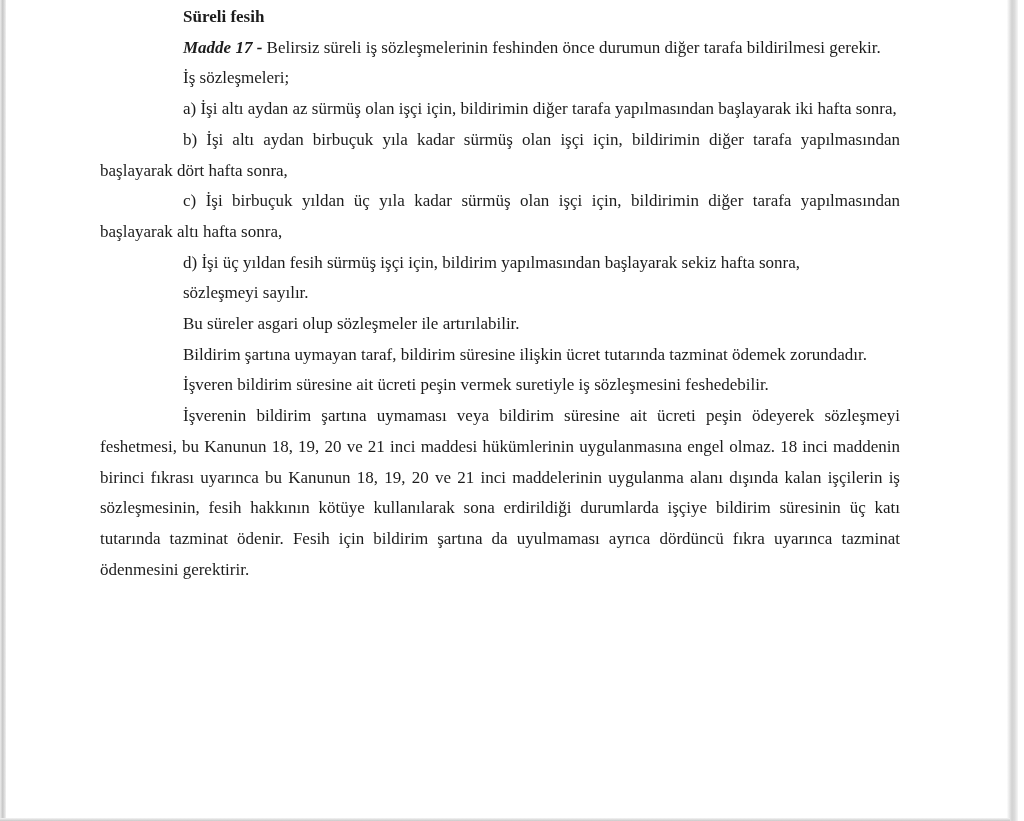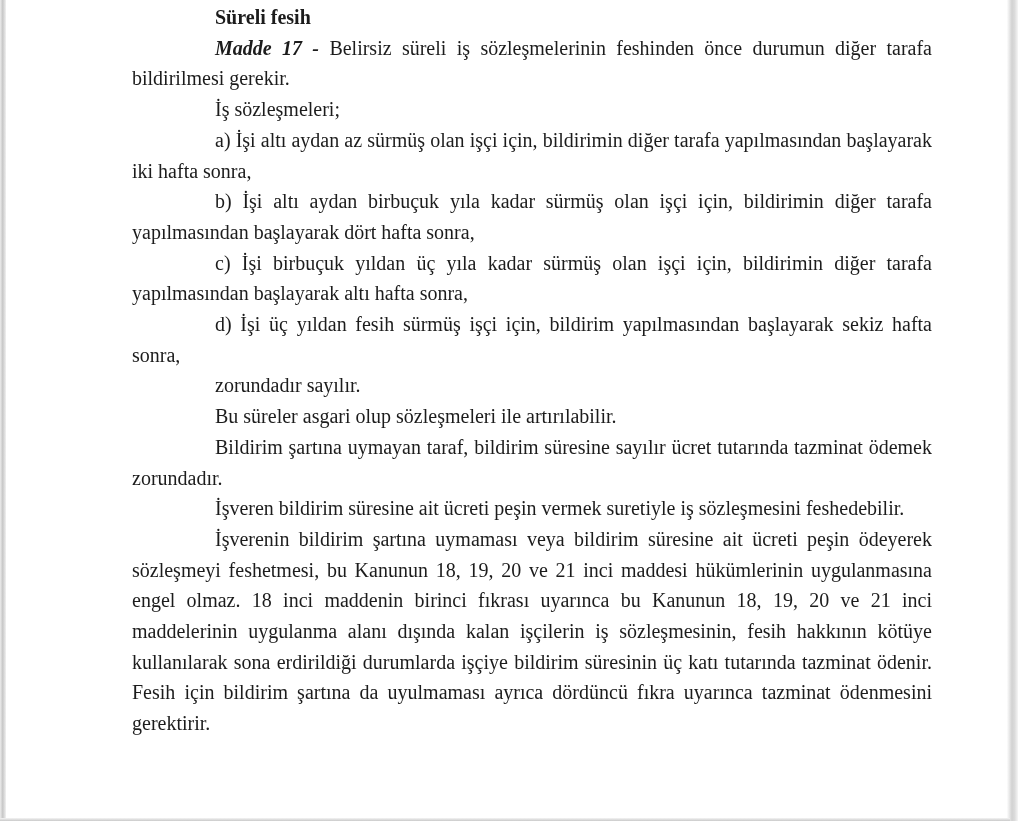--- a/index.html
+++ b/index.html
@@ -36,24 +36,23 @@
     height: 3px;
     background: linear-gradient(to bottom, #f4f4f4, #c9c9c9);
   }
   
   .doc {
     position: absolute;
     left: 100px;
     top: 2px;
     width: 800px;
     color: #1c1c1c;
-    font-size: 20px;
+    font-size: 17px;
     line-height: 30.7px;
     text-align: justify;
-    margin-left: 32px;
   }
   .doc p {
     margin: 0;
     padding: 0;
     text-indent: 83px;
   }
   .doc p.heading {
     text-align: left;
     font-weight: bold;
   }
@@ -74,18 +73,18 @@
     <span>Süreli fesih</span>
   </p>
   <p>
     <span class="bold">Madde 17 - </span><span>Belirsiz süreli iş sözleşmelerinin feshinden önce durumun diğer tarafa bildirilmesi gerekir.</span>
   </p>
   <p>İş sözleşmeleri;</p>
   <p>a) İşi altı aydan az sürmüş olan işçi için, bildirimin diğer tarafa yapılmasından başlayarak iki hafta sonra,</p>
   <p>b) İşi altı aydan birbuçuk yıla kadar sürmüş olan işçi için, bildirimin diğer tarafa yapılmasından başlayarak dört hafta sonra,</p>
   <p>c) İşi birbuçuk yıldan üç yıla kadar sürmüş olan işçi için, bildirimin diğer tarafa yapılmasından başlayarak altı hafta sonra,</p>
   <p>d) İşi üç yıldan fesih sürmüş işçi için, bildirim yapılmasından başlayarak sekiz hafta sonra,</p>
-  <p>zorundadır sayılır.</p>
-  <p>Bu süreler asgari olup sözleşmeleri ile artırılabilir.</p>
-  <p>Bildirim şartına uymayan taraf, bildirim süresine sayılır ücret tutarında tazminat ödemek zorundadır.</p>
+  <p>sözleşmeyi sayılır.</p>
+  <p>Bu süreler asgari olup sözleşmeler ile artırılabilir.</p>
+  <p>Bildirim şartına uymayan taraf, bildirim süresine ilişkin ücret tutarında tazminat ödemek zorundadır.</p>
   <p>İşveren bildirim süresine ait ücreti peşin vermek suretiyle iş sözleşmesini feshedebilir.</p>
   <p>İşverenin bildirim şartına uymaması veya bildirim süresine ait ücreti peşin ödeyerek sözleşmeyi feshetmesi, bu Kanunun 18, 19, 20 ve 21 inci maddesi hükümlerinin uygulanmasına engel olmaz. 18 inci maddenin birinci fıkrası uyarınca bu Kanunun 18, 19, 20 ve 21 inci maddelerinin uygulanma alanı dışında kalan işçilerin iş sözleşmesinin, fesih hakkının kötüye kullanılarak sona erdirildiği durumlarda işçiye bildirim süresinin üç katı tutarında tazminat ödenir. Fesih için bildirim şartına da uyulmaması ayrıca dördüncü fıkra uyarınca tazminat ödenmesini gerektirir.</p>
 </div>
 
 </body></html>

